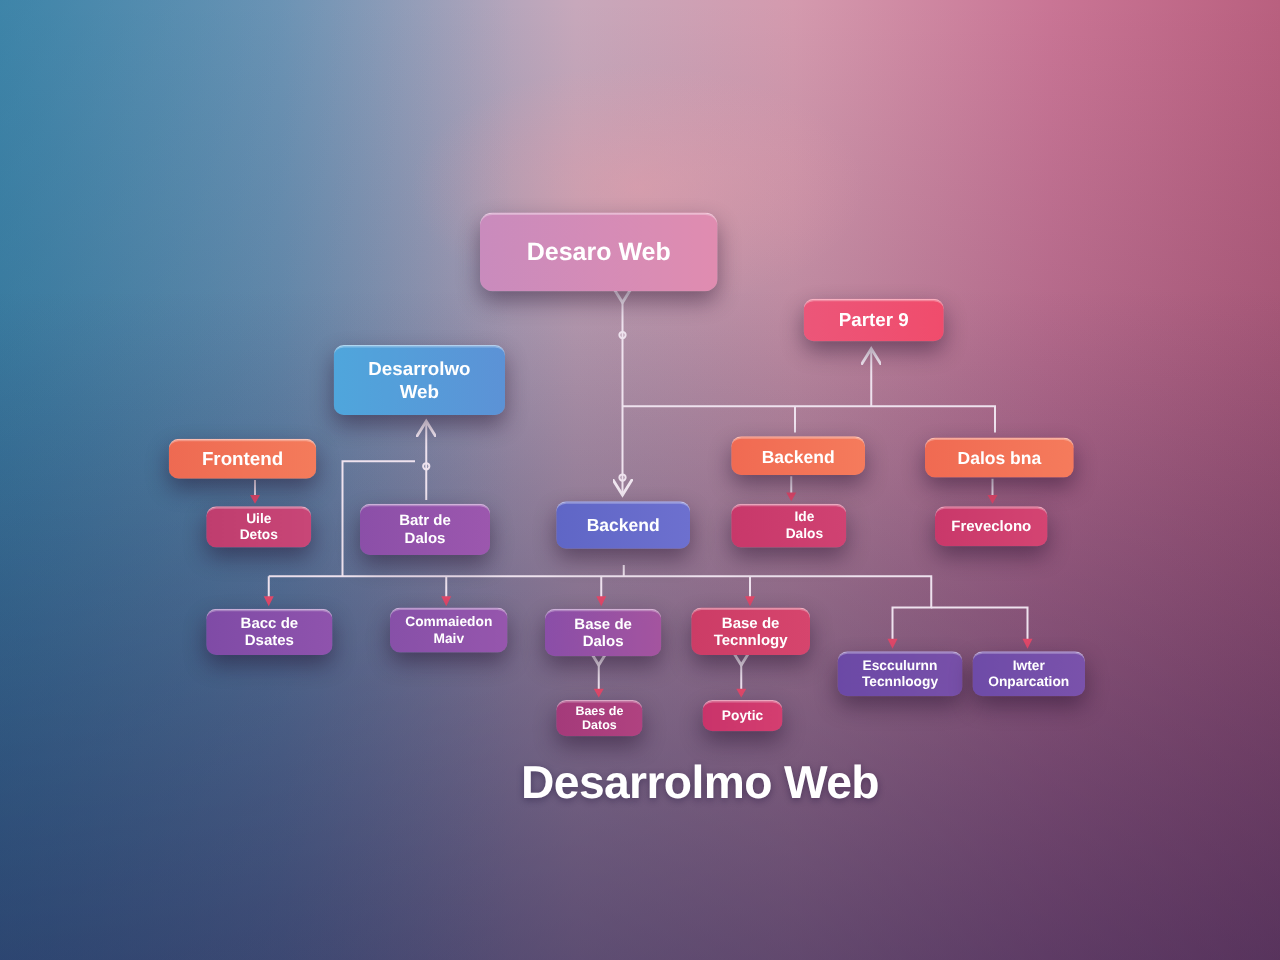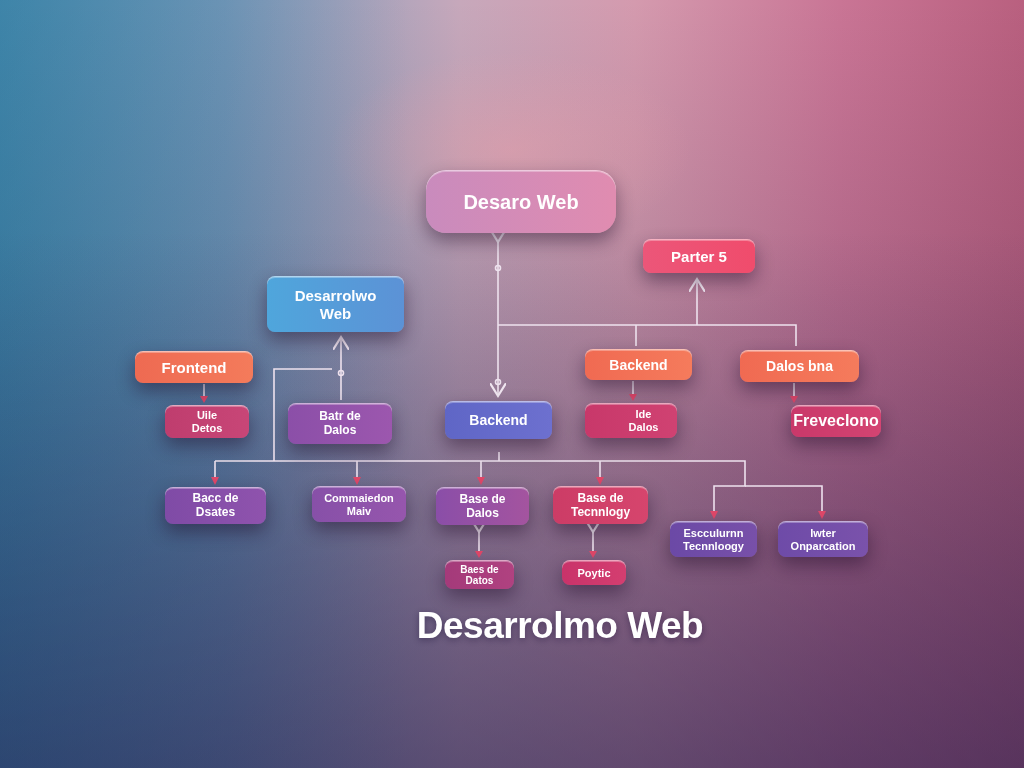--- a/index.html
+++ b/index.html
@@ -44,51 +44,51 @@
       color: #ffffff;
       border-radius: 8px;
       box-sizing: border-box;
       border-top: 1px solid rgba(255,255,255,0.55);
       box-shadow: 0 8px 18px rgba(30,10,40,0.45), inset 0 1px 0 rgba(255,255,255,0.3);
       font-weight: bold;
       line-height: 1.15;
       cursor: pointer;
     }
     .node span { display: block; }
-    .n-root { left: 426px; top: 170px; width: 190px; height: 63px; font-size: 20px;
-      background: linear-gradient(90deg, #c98bbd 0%, #e08cb0 100%); border-radius: 20px; }
+    .n-root { left: 384px; top: 170px; width: 190px; height: 63px; font-size: 20px;
+      background: linear-gradient(90deg, #c98bbd 0%, #e08cb0 100%); border-radius: 10px; }
     .n-parte2 { left: 643px; top: 239px; width: 112px; height: 34px; font-size: 15px;
       background: linear-gradient(90deg, #ec5679, #f04c6c); }
     .n-dw2 { left: 267px; top: 276px; width: 137px; height: 56px; font-size: 15px;
       background: linear-gradient(90deg, #4fa6dc, #5c92d6); }
     .n-frontend { left: 135px; top: 351px; width: 118px; height: 32px; font-size: 15px;
       background: linear-gradient(90deg, #ee6a52, #f47b5b); }
     .n-backend-o { left: 585px; top: 349px; width: 107px; height: 31px; font-size: 14px;
       background: linear-gradient(90deg, #f06a52, #f57b5c); }
     .n-creacion { left: 740px; top: 350px; width: 119px; height: 32px; font-size: 14px;
       background: linear-gradient(90deg, #f06a52, #f57b5c); }
     .n-backend-b { left: 445px; top: 401px; width: 107px; height: 38px; font-size: 14px;
       background: linear-gradient(90deg, #5f66c6, #6d70cf); }
     .n-baliz { left: 165px; top: 405px; width: 84px; height: 33px; font-size: 11px;
       background: linear-gradient(90deg, #bf3d6e, #c84677); }
     .n-batir { left: 288px; top: 403px; width: 104px; height: 41px; font-size: 12px;
       background: linear-gradient(90deg, #8b4fa8, #9c57ae); }
     .n-ide { left: 585px; top: 403px; width: 92px; height: 35px; font-size: 11px;
       background: linear-gradient(90deg, #c8386a, #d04272); padding-left: 25px; }
-    .n-prevelono { left: 748px; top: 405px; width: 90px; height: 32px; font-size: 16px;
-      background: linear-gradient(90deg, #c9386a, #d44472); margin-left: 43px; }
+    .n-prevelono { left: 748px; top: 405px; width: 90px; height: 32px; font-size: 12px;
+      background: linear-gradient(90deg, #c9386a, #d44472); }
     .n-bl1 { left: 165px; top: 487px; width: 101px; height: 37px; font-size: 12px;
       background: linear-gradient(90deg, #7f4ba6, #8f53ad); justify-content: center; }
     .n-bl2 { left: 312px; top: 486px; width: 94px; height: 36px; font-size: 11px;
       background: linear-gradient(90deg, #8750a8, #9656ad); }
     .n-bl3 { left: 436px; top: 487px; width: 93px; height: 38px; font-size: 12px;
       background: linear-gradient(90deg, #8a4ea8, #a4549f); }
     .n-bl4 { left: 553px; top: 486px; width: 95px; height: 38px; font-size: 12px;
       background: linear-gradient(90deg, #cc3c66, #d6456d); }
-    .n-bl5 { left: 670px; top: 521px; width: 87px; height: 36px; font-size: 11px;
+    .n-bl5 { left: 670px; top: 521px; width: 100px; height: 36px; font-size: 11px;
       background: linear-gradient(90deg, #6b49a6, #7850a9); justify-content: center; }
     .n-bl6 { left: 778px; top: 521px; width: 90px; height: 36px; font-size: 11px;
       background: linear-gradient(90deg, #6e4ba8, #7a52ab); }
     .n-sub1 { left: 445px; top: 560px; width: 69px; height: 29px; font-size: 10px;
       background: linear-gradient(90deg, #a43a7a, #b04280); }
     .n-sub2 { left: 562px; top: 560px; width: 64px; height: 25px; font-size: 11px;
       background: linear-gradient(90deg, #c9336a, #d43e70); }
     .footer-title {
       position: absolute;
       left: 0; width: 1120px;
@@ -158,21 +158,21 @@
     <path d="M475,551 L483,551 L479,558 Z"></path>
     <path d="M589,551 L597,551 L593,558 Z"></path>
   </g>
 </svg>
 
 <div class="node n-root">
   <span>Desaro Web</span>
 </div>
 
 <div class="node n-parte2">
-  <span>Parter 5</span>
+  <span>Parter 9</span>
 </div>
 
 <div class="node n-dw2">
   <div>
     <span>Desarrolwo</span>
     <span>Web</span>
   </div>
 </div>
 
 <div class="node n-frontend">

